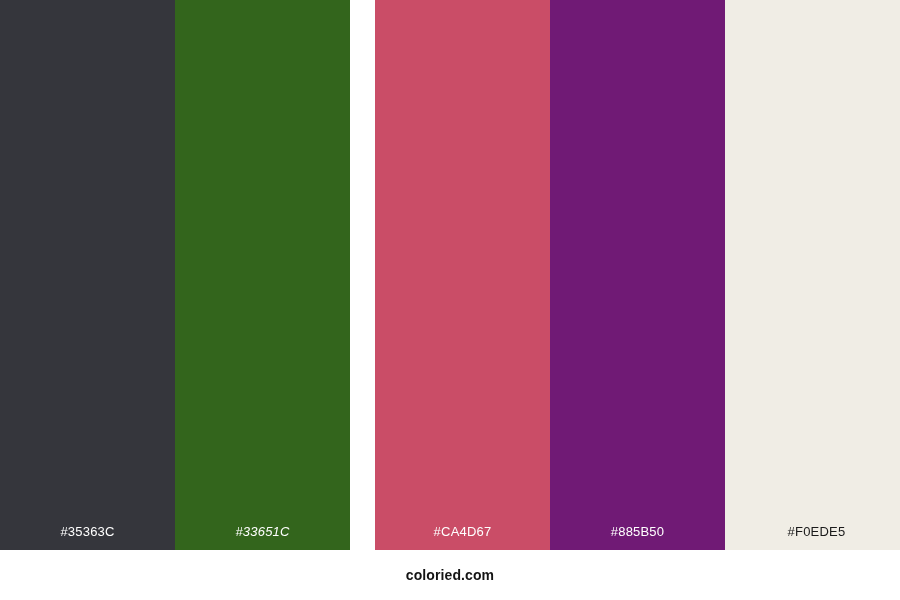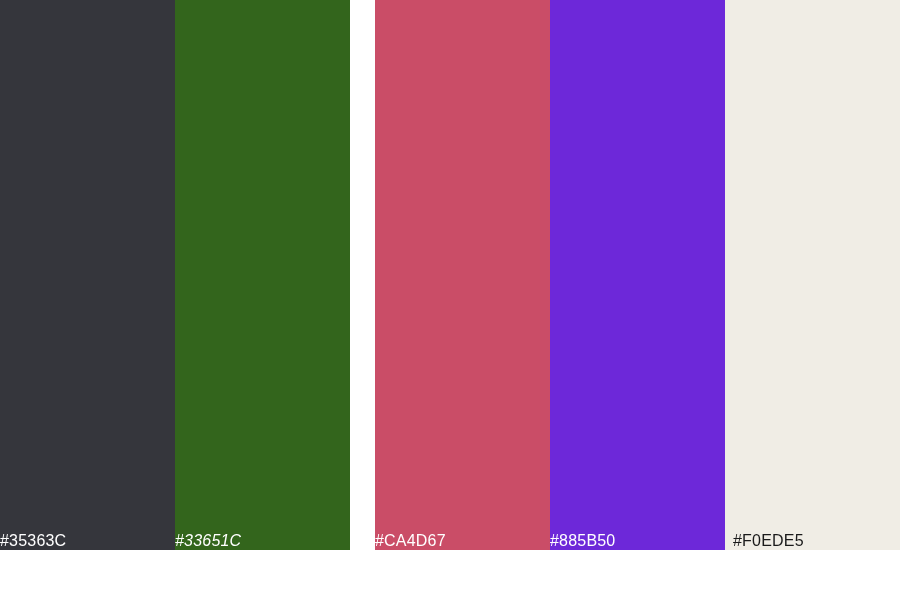--- a/index.html
+++ b/index.html
@@ -37,26 +37,26 @@
     position: relative;
     display: flex;
     align-items: flex-end;
     justify-content: center;
     box-sizing: border-box;
   }
 
   .swatch-label {
     display: block;
     width: 100%;
-    text-align: left;
-    font-size: 16px;
+    text-align: center;
+    font-size: 13px;
     font-weight: 400;
     letter-spacing: 0.2px;
     line-height: 1;
-    padding-bottom: 1px;
+    padding-bottom: 12px;
     user-select: text;
   }
 
   .label-light { color: #ffffff; }
   .label-dark  { color: #1a1a1a; margin-left: 8px; }
 
   #site-footer {
     width: 900px;
     height: 50px;
     background: #ffffff;
@@ -85,24 +85,27 @@
     </div>
 
     <div class="swatch" style="background-color: rgb(51, 101, 28); font-style: italic;">
       <span class="swatch-label label-light">#33651C</span>
     </div>
 
     <div class="swatch" style="background-color: rgb(202, 77, 103); margin-left: 25px;">
       <span class="swatch-label label-light">#CA4D67</span>
     </div>
 
-    <div class="swatch" style="background-color: #6d28d9;">
+    <div class="swatch" style="background-color: #701a75;">
       <span class="swatch-label label-light">#885B50</span>
     </div>
 
     <div class="swatch" style="background-color: rgb(240, 237, 229);">
       <span class="swatch-label label-dark">#F0EDE5</span>
     </div>
 
   </div>
 
+  <div id="site-footer" style="background-color: rgb(255, 255, 255);">
+    <span id="site-credit" style="color: rgb(20, 20, 20);">coloried.com</span>
+  </div>
 
 </div>
 
 </body></html>

